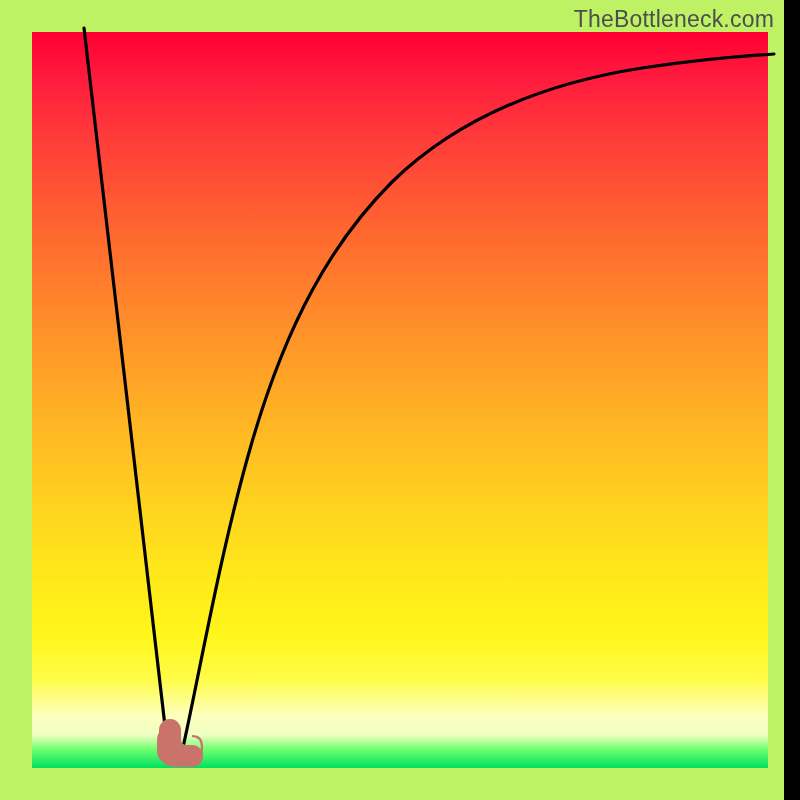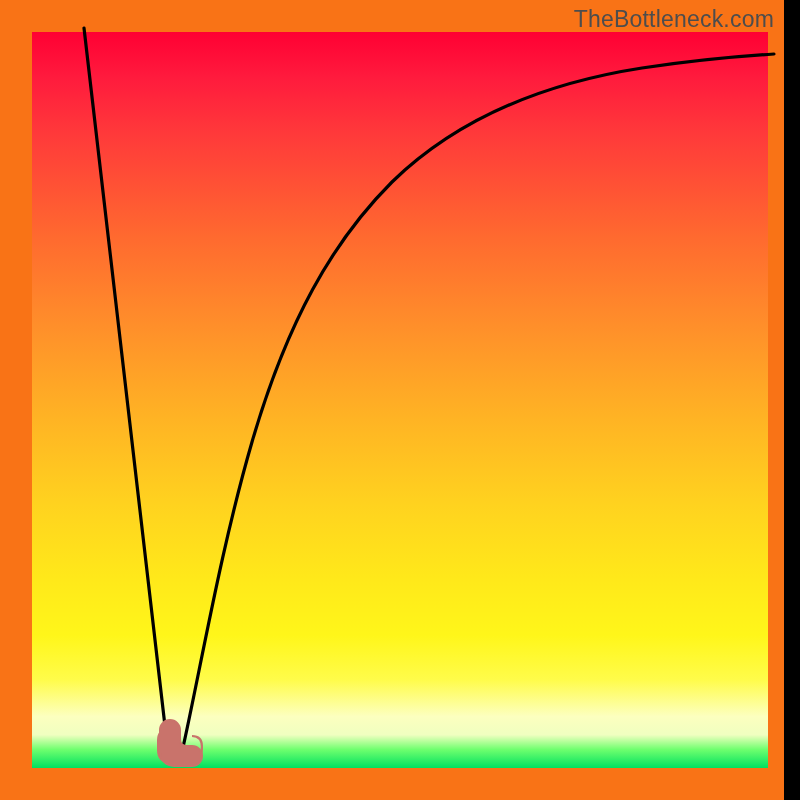--- a/index.html
+++ b/index.html
@@ -10,21 +10,21 @@
     background: #000;
     overflow: hidden;
     font-family: Arial, Helvetica, sans-serif;
   }
   .frame {
     position: absolute;
     left: 0;
     top: 0;
     width: 784px;
     height: 800px;
-    background: #f97316;
+    background: #bef264;
   }
   .plot {
     position: absolute;
     left: 32px;
     top: 32px;
     width: 736px;
     height: 736px;
     
     background: linear-gradient(
       to bottom,

